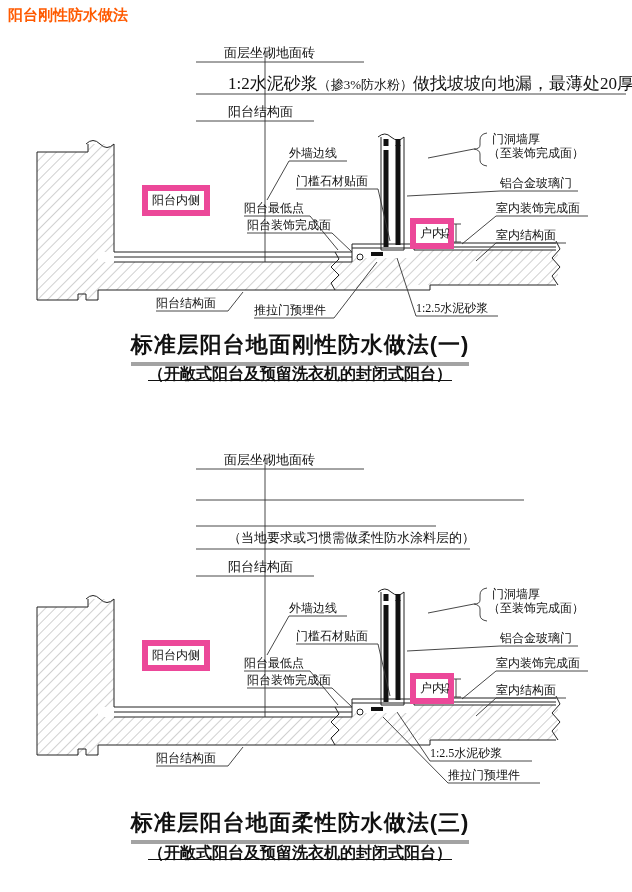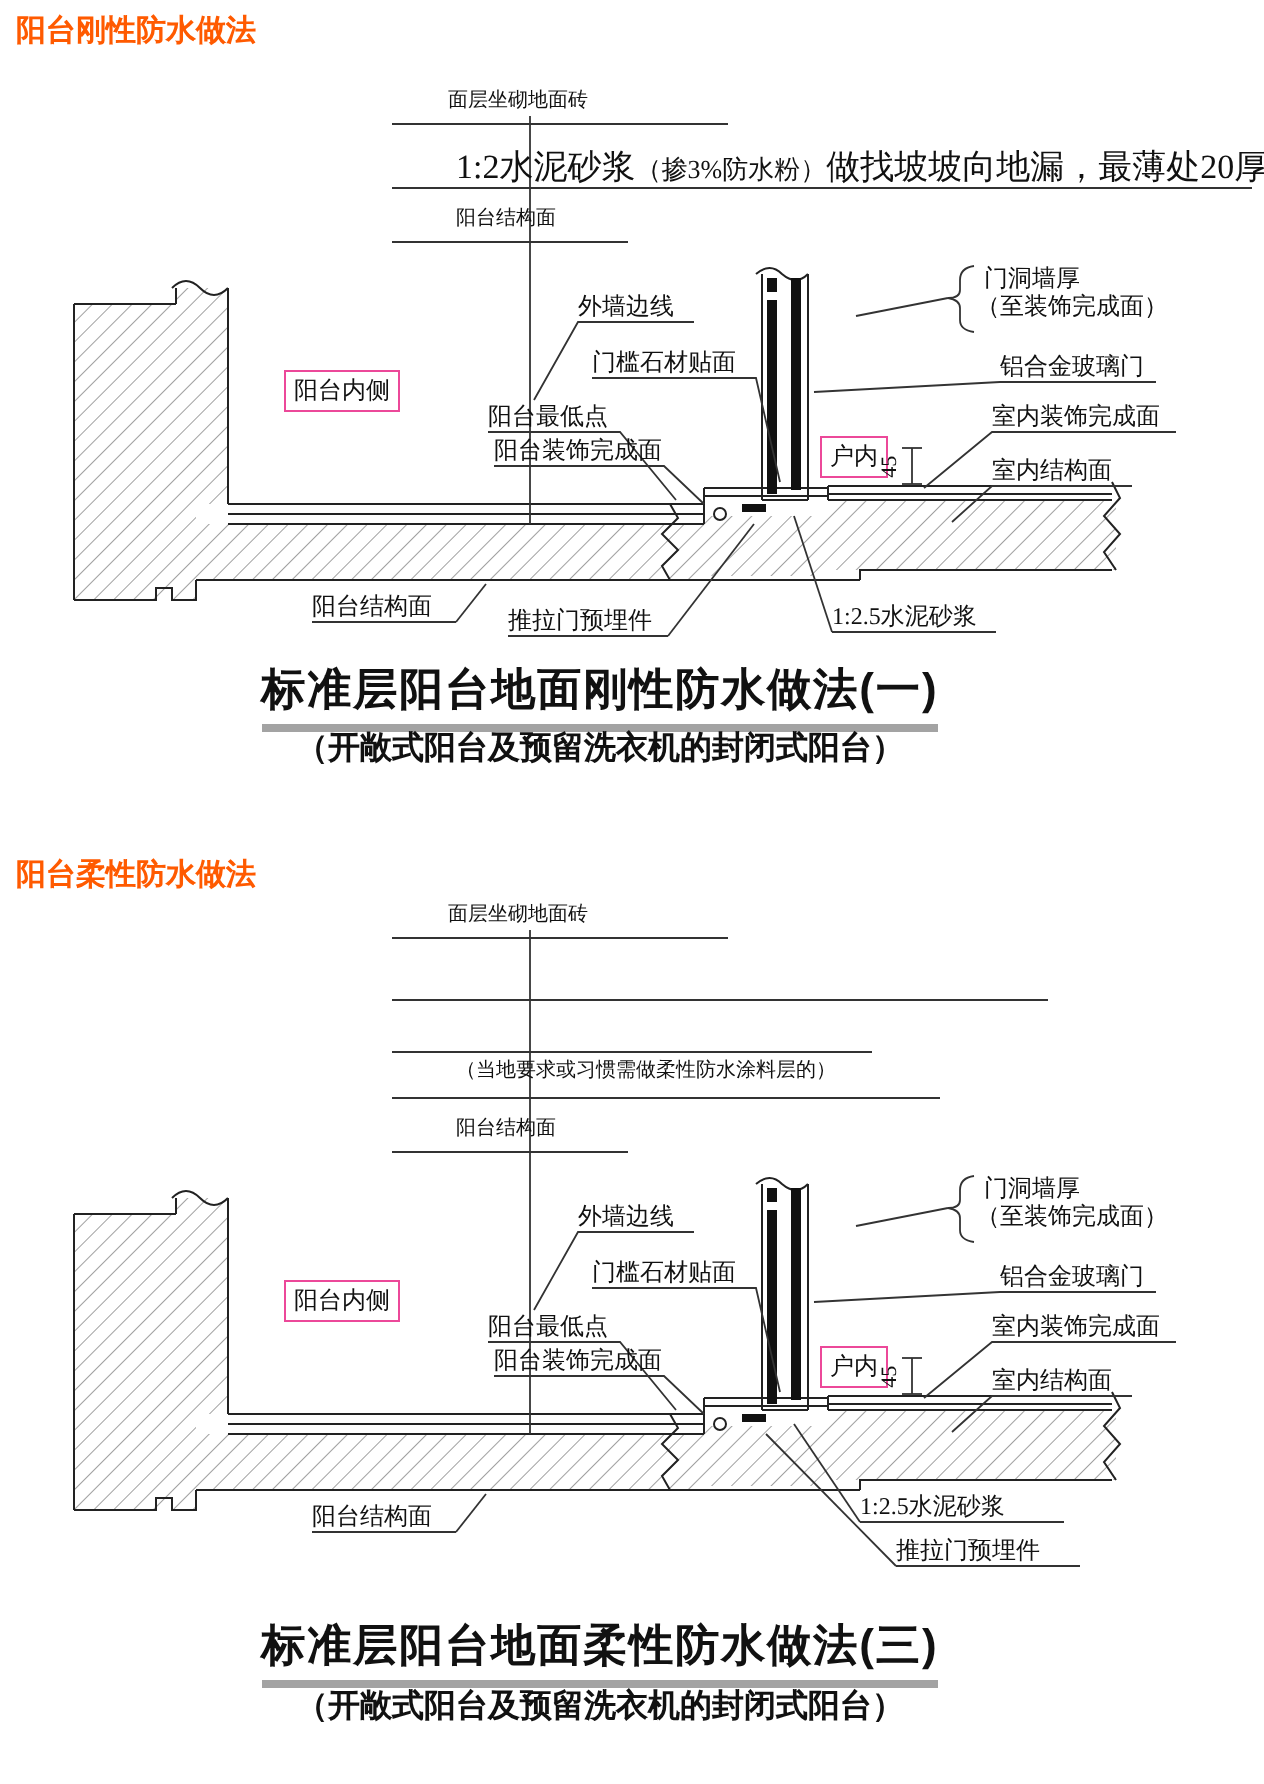--- a/index.html
+++ b/index.html
@@ -3,32 +3,32 @@
 <meta charset="utf-8">
 <style>
   :root { --accent:#ff5a00; --line:#1a1a1a; }
   html,body { margin:0; padding:0; background:#fff; }
   .page { position:relative; width:632px; height:884px; background:#fff; overflow:hidden;
           font-family:"Liberation Serif","DejaVu Serif",serif; color:#111; }
   svg.linework { position:absolute; left:0; top:0; }
   .hdr { position:absolute; font:bold 15px "Liberation Sans","DejaVu Sans",sans-serif;
          color:var(--accent); white-space:nowrap; }
   .lbl { position:absolute; font-size:12px; line-height:1.15; white-space:nowrap; color:#111; }
-  .ann13 { font-size:10px;font-family:Liberation Mono, monospace; }
+  .ann13 { font-size:13px; }
   .bigline { position:absolute; white-space:nowrap; }
   .big { font-size:17px; }
   .small { font-size:13px; }
-  .box { position:absolute; border:1px solid #ec4899; background:#fff; text-align:center;
+  .box { position:absolute; border:6px solid #ec4899; background:#fff; text-align:center;
          font-size:12px; padding:1px 4px; white-space:nowrap; }
   .rot { transform:rotate(-90deg); transform-origin:center; font-size:11px; }
   .title-wrap { position:absolute; left:0; width:600px; text-align:center; }
   .fig-title { display:inline-block; font:bold 22px "Liberation Sans","DejaVu Sans",sans-serif;
                border-bottom:4px solid #a3a3a3; padding-bottom:2px; letter-spacing:1px; }
   .fig-subtitle { position:absolute; left:0; width:600px; text-align:center;
-                  font:bold 16px "Liberation Sans","DejaVu Sans",sans-serif; }
+                  font:bold 16px "Liberation Sans","DejaVu Sans",sans-serif;text-decoration:underline; }
 </style>
 </head>
 <body>
 
 <div class="page">
 
   <svg class="linework" width="632" height="892" viewBox="0 0 632 892">
     <defs>
       <pattern id="hatch" width="7" height="7" patternUnits="userSpaceOnUse" patternTransform="rotate(45)">
         <line x1="0" y1="0" x2="0" y2="7" stroke="#777" stroke-width="0.7"></line>
@@ -157,21 +157,20 @@
   <div class="lbl" style="left:496px;top:202px">室内装饰完成面</div>
   <div class="lbl" style="left:496px;top:229px">室内结构面</div>
   <div class="lbl rot" style="left:440px;top:227px">45</div>
   <div class="lbl" style="left:156px;top:297px">阳台结构面</div>
   <div class="lbl" style="left:254px;top:304px">推拉门预埋件</div>
   <div class="lbl" style="left:416px;top:302px">1:2.5水泥砂浆</div>
 
   <div class="title-wrap" style="top:330px"><span class="fig-title">标准层阳台地面刚性防水做法(一)</span></div>
   <div class="fig-subtitle" style="top:364px">（开敞式阳台及预留洗衣机的封闭式阳台）</div>
 
-  <div class="hdr" style="left:8px;top:428px">阳台柔性防水做法</div>
 
   <div class="lbl ann13" style="left:224px;top:453px">面层坐砌地面砖</div>
   <div class="lbl ann13" style="left:228px;top:531px">（当地要求或习惯需做柔性防水涂料层的）</div>
   <div class="lbl ann13" style="left:228px;top:560px">阳台结构面</div>
 
   <div class="lbl" style="left:289px;top:602px">外墙边线</div>
   <div class="lbl" style="left:296px;top:630px">门槛石材贴面</div>
   <div class="lbl" style="left:244px;top:657px">阳台最低点</div>
   <div class="lbl" style="left:247px;top:674px">阳台装饰完成面</div>
   <div class="box" style="left:142px;top:640px">阳台内侧</div>

